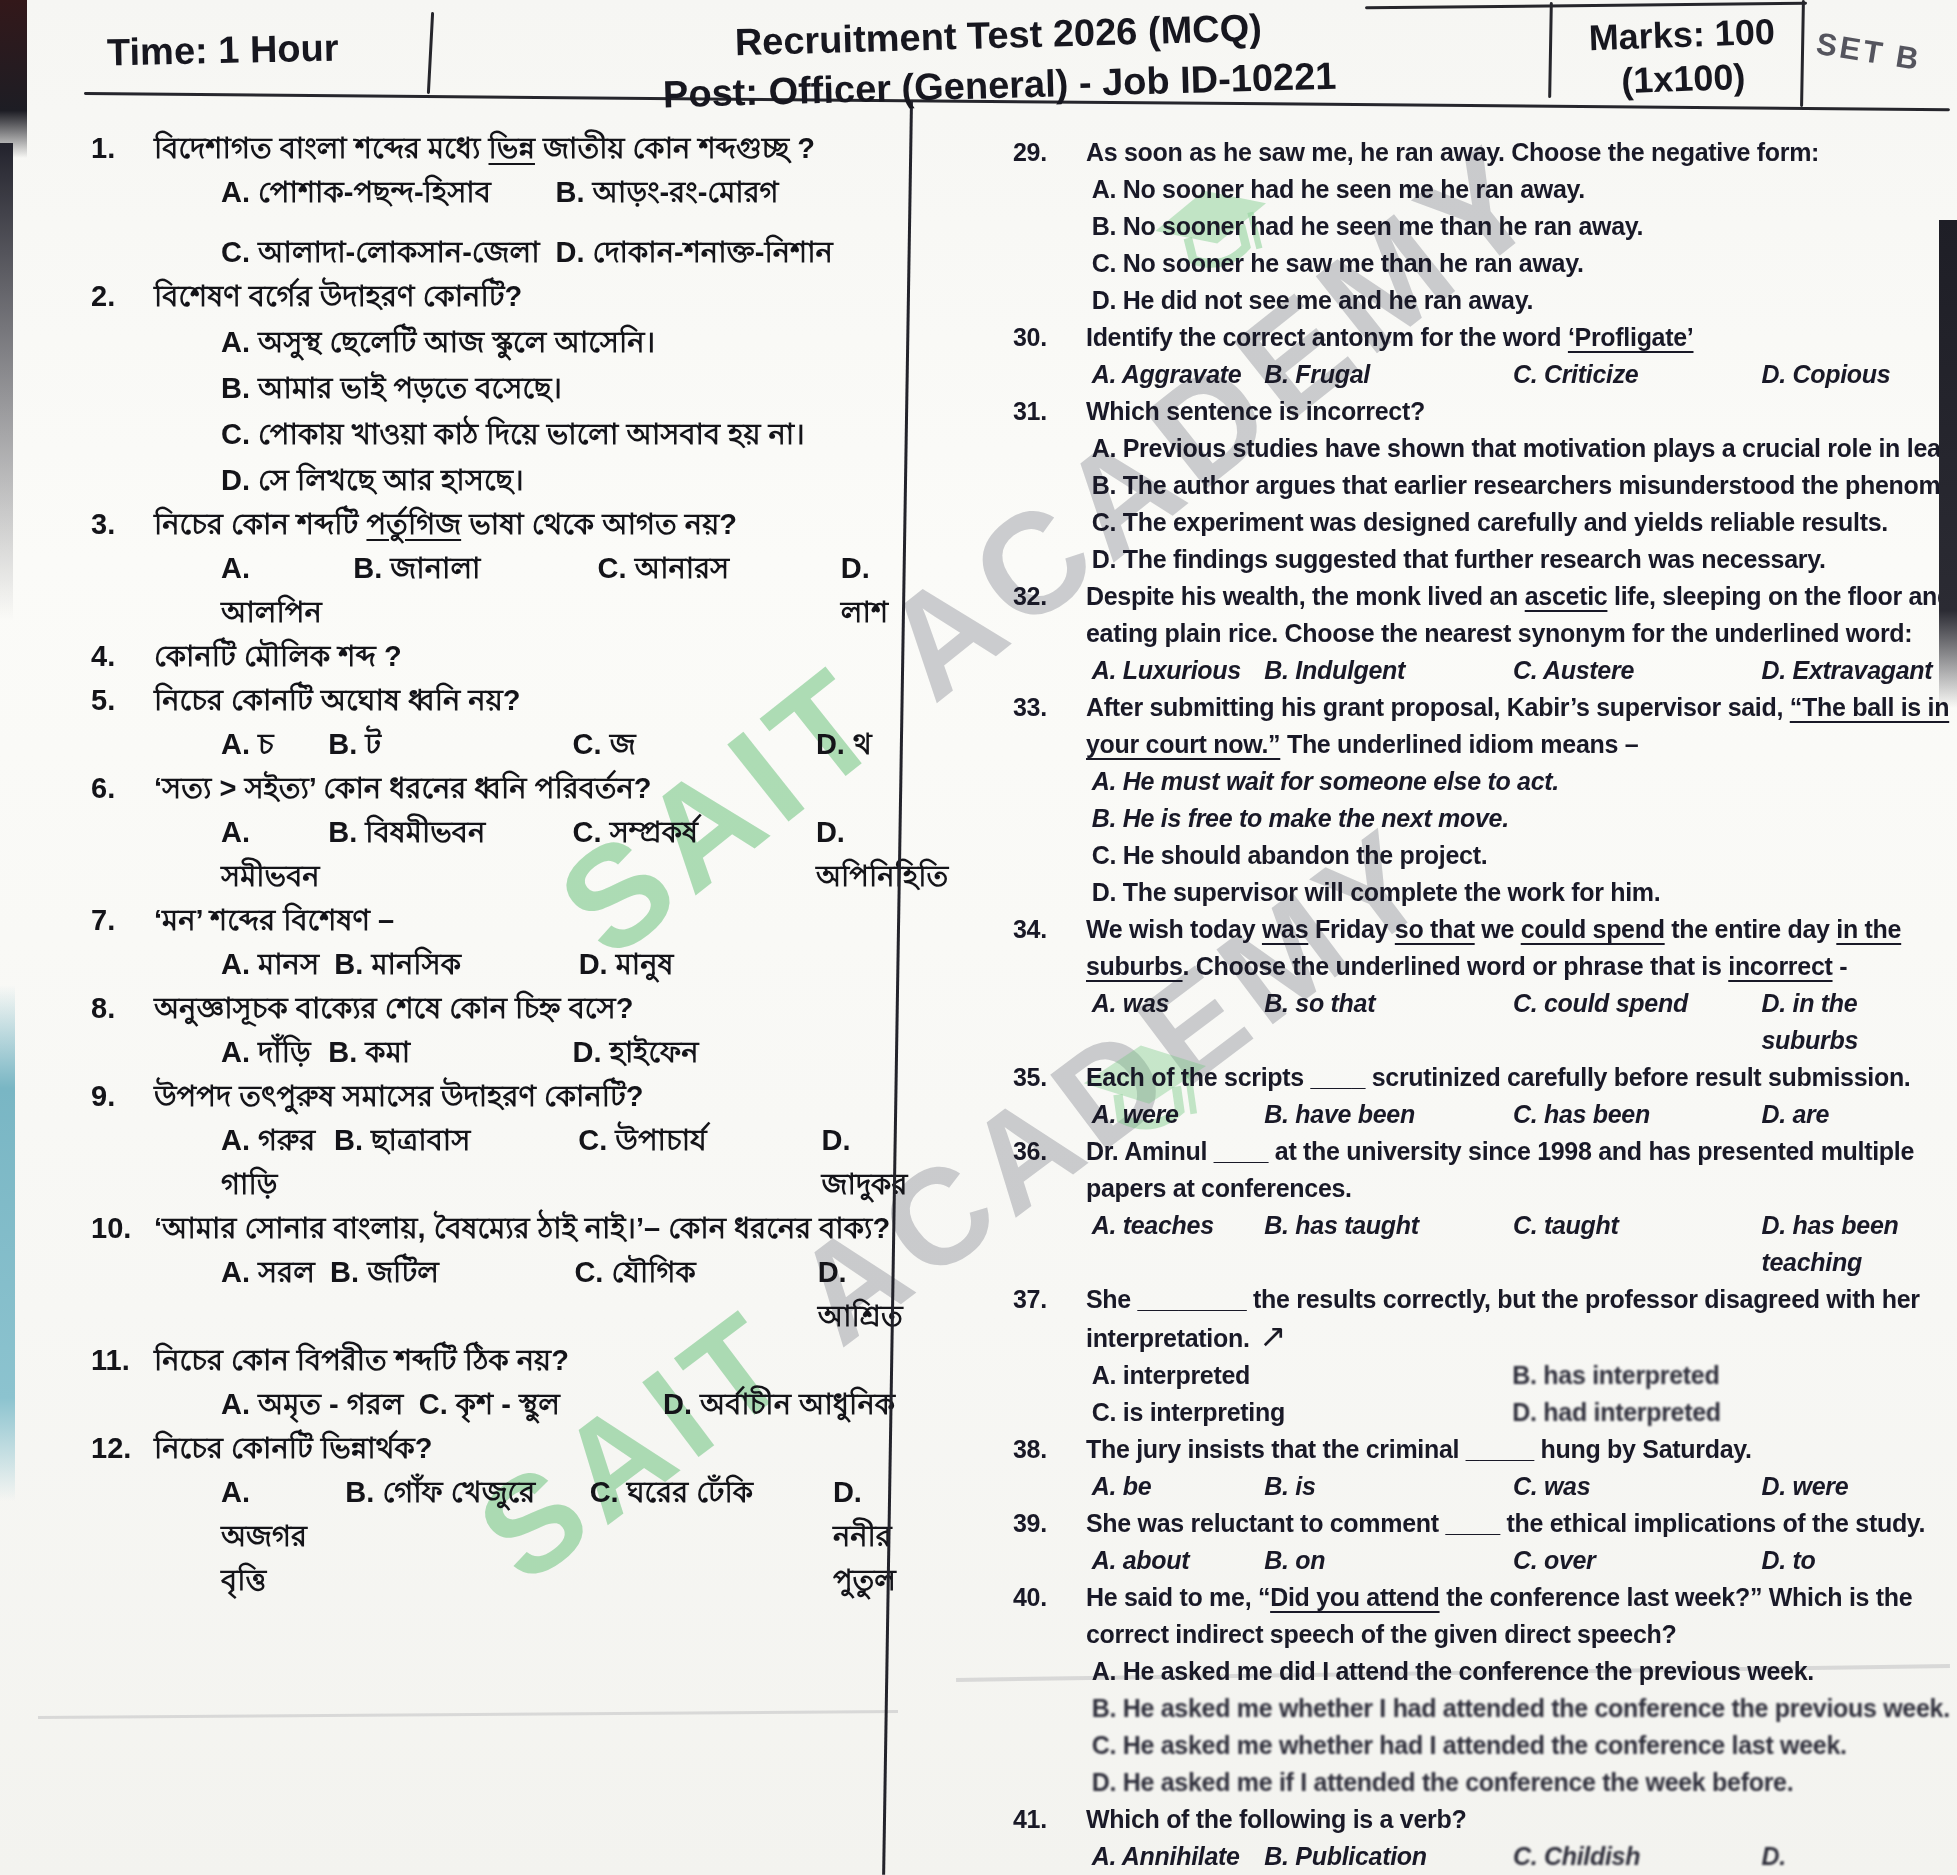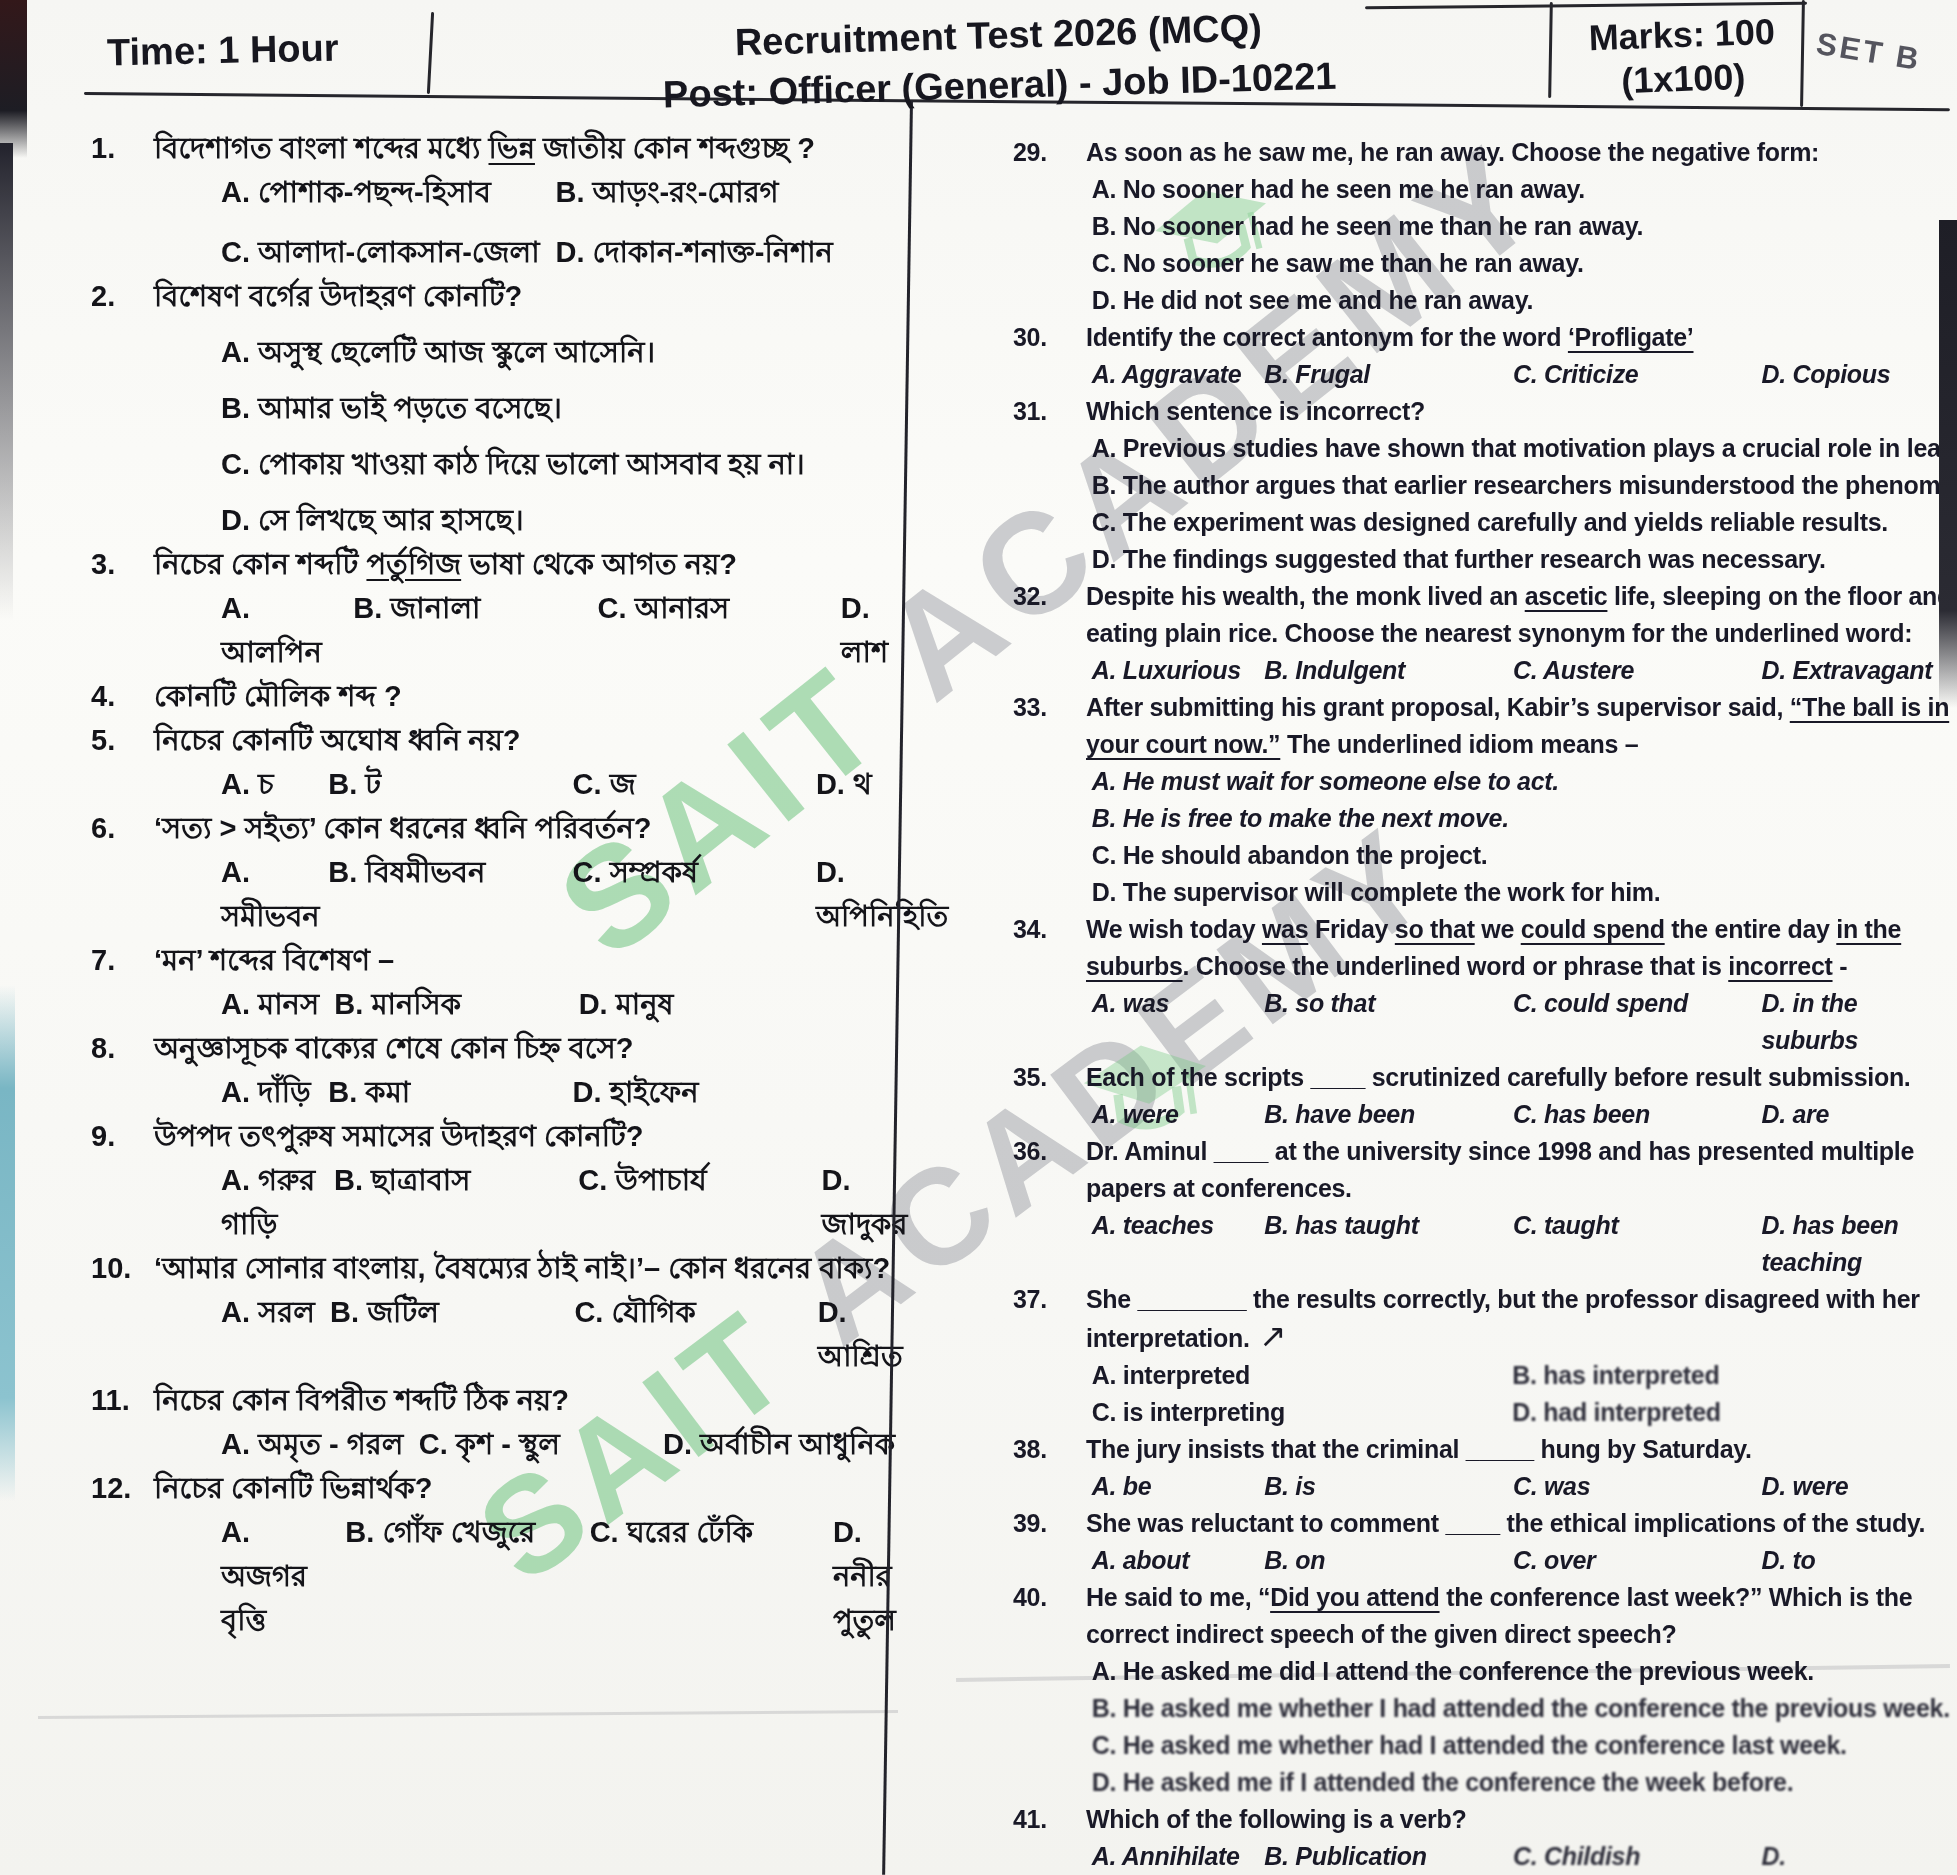--- a/index.html
+++ b/index.html
@@ -32,21 +32,21 @@
   .qnum{font-weight:700;}
   .qbody{min-width:0;}
   .opts{margin-left:67px;}
   .col.right .opts{margin-left:5.7px;}
   .opts.row{display:grid;grid-template-columns:minmax(92px,auto) minmax(229px,auto) minmax(228px,auto) auto;
             justify-content:start;column-gap:15.3px;}
   .col.right .opts.row{grid-template-columns:minmax(163px,auto) minmax(239px,auto) minmax(239px,auto) auto;column-gap:9.6px;font-style:italic;}
   .opts.cols2{display:grid;grid-template-columns:minmax(303px,auto) auto;justify-content:start;column-gap:15.3px;row-gap:10.5px;gap:16px;}
   .col.right .opts.grid2{display:grid;grid-template-columns:minmax(411px,auto) auto;justify-content:start;column-gap:9.6px;}
   .opts.stack .opt{display:block;white-space:nowrap;}
-  .col.left .opts.stack .opt{margin-top:12px;}
+  .col.left .opts.stack .opt{margin-top:2px;}
   .opt b{font-weight:700;}
   .u{text-decoration:underline;text-underline-offset:4.8px;text-decoration-thickness:2.4px;font-weight:800;}
   .it{font-style:italic;}
   .sm{filter:blur(1.2px);opacity:.9;}
   .pen{color:#1b1b26;font-weight:400;font-size:32.5px;margin-left:9.6px;}
   
   .wm{position:absolute;z-index:1;font-weight:800;letter-spacing:9.6px;white-space:nowrap;font-size:143px;}
   .wm .g{color:rgba(110,195,125,.55);}
   .wm .gr{color:rgba(125,130,140,.38);}
   #wmA{left:1051px;top:550px;transform:translate(-50%,-50%) rotate(-38.5deg);}

